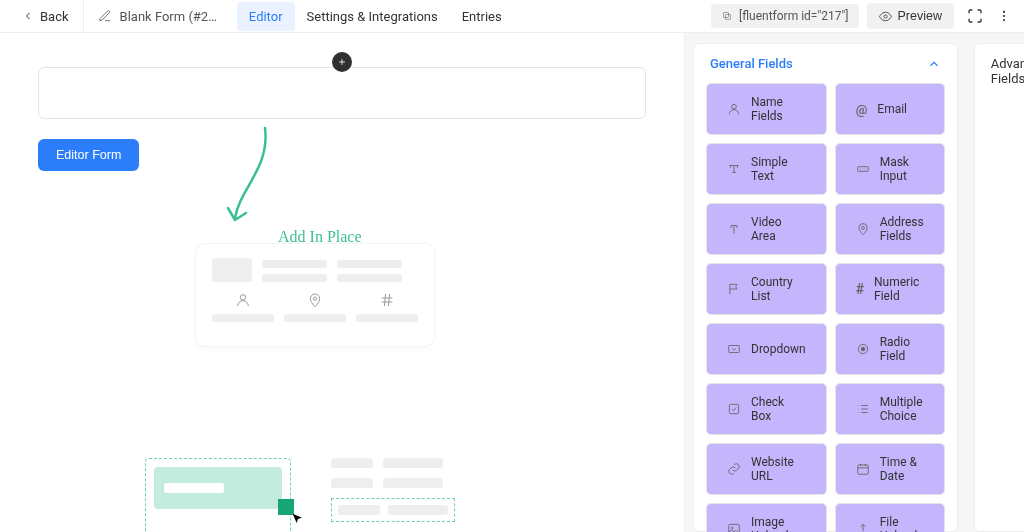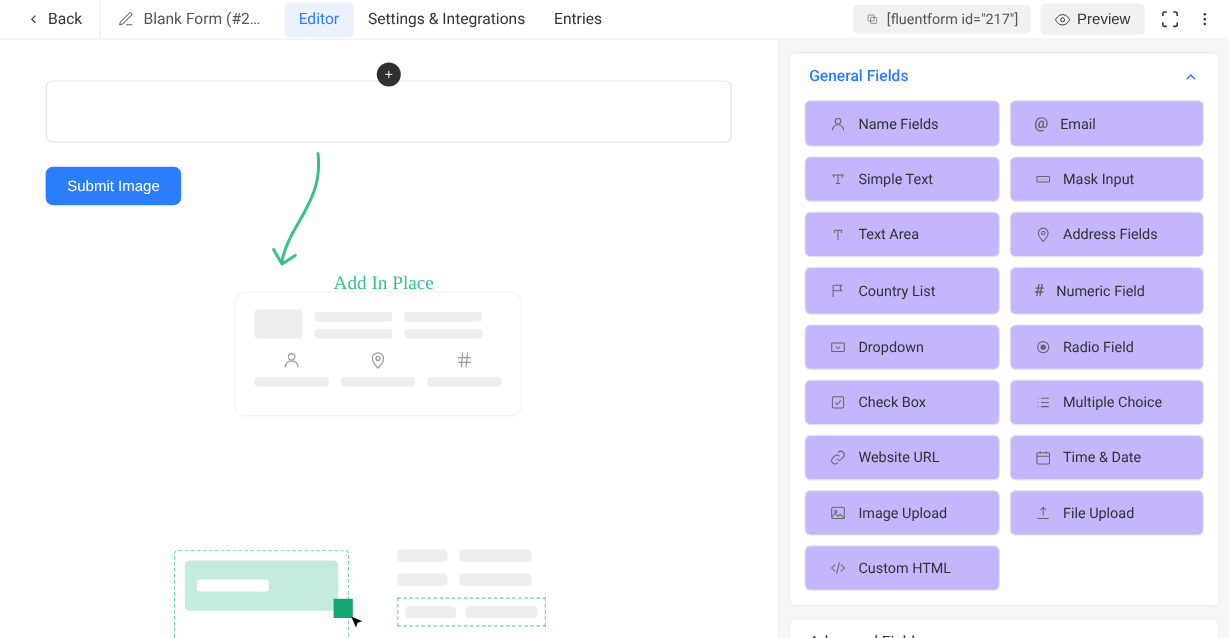--- a/index.html
+++ b/index.html
@@ -65,21 +65,21 @@
 .drag-cursor { position: absolute; right: -24px; bottom: -18px; width: 16px; height: 16px; }
 .drag-cursor svg { width: 16px; height: 16px; }
 .stack { display: flex; flex-direction: column; gap: 10px; }
 .stack .grp { display: flex; gap: 10px; }
 .stack .ph { background: #eee; border-radius: 3px; }
 .stack .w40 { width: 42px; height: 10px; }
 .stack .w60 { width: 60px; height: 10px; }
 .stack .dashed-box { border: 1px dashed #6ccfb0; padding: 6px; display: flex; gap: 8px; }
 
 
-.sidebar { width: 376px; background: #f6f6f6; border-left: 1px solid #eee; display: flex; flex-direction: column; height: 100%; overflow-y: auto; }
+.sidebar { width: 340px; background: #f6f6f6; border-left: 1px solid #eee; display: flex; flex-direction: row; height: 100%; overflow-y: auto; }
 .panel { background: #fff; margin: 10px 8px 0; border-radius: 6px; border: 1px solid #eee; }
 .panel-header { display: flex; justify-content: space-between; align-items: center; padding: 12px 16px; cursor: pointer; font-size: 13px; }
 .panel-header.active { color: #2c7dfa; font-weight: 500; }
 .panel-header svg { width: 14px; height: 14px; stroke-width: 2; fill: none; }
 .panel-header.active svg { stroke: #2c7dfa; }
 .panel-header:not(.active) svg { stroke: #555; }
 .panel-body { padding: 0 12px 12px; }
 .fields-grid { display: grid; grid-template-columns: 1fr 1fr; gap: 8px; }
 .field-item { border: 1px solid #e5e5e5; border-radius: 5px; padding: 11px 20px; display: flex; align-items: center; gap: 10px; cursor: grab; font-size: 12px; color: #333; background: #c4b5fd; }
 .field-item svg { width: 14px; height: 14px; stroke: #666; fill: none; stroke-width: 1.5; flex-shrink: 0; }
@@ -145,21 +145,21 @@
 </div>
 
 <div class="main">
   <div class="canvas">
     <div class="drop-area"></div>
     <div class="add-btn">
       <svg viewBox="0 0 24 24">
           <path d="M12 5v14M5 12h14" stroke-width="2"></path>
         </svg>
     </div>
-    <button class="submit-btn">Submit Image</button>
+    <button class="submit-btn">Editor Form</button>
 
     <div class="arrow-anno">
       <svg viewBox="0 0 60 120">
           <path d="M45 10 C 50 50, 20 70, 15 100" stroke="#3cbf8f" stroke-width="2.5" fill="none" stroke-linecap="round"></path>
           <path d="M8 90 L15 102 L26 95" stroke="#3cbf8f" stroke-width="2.5" fill="none" stroke-linecap="round" stroke-linejoin="round"></path>
         </svg>
     </div>
     <div class="add-in-place">Add In Place</div>
 
     <div class="card">
@@ -256,21 +256,21 @@
               <svg viewBox="0 0 24 24">
                 <rect x="3" y="8" width="18" height="8" rx="1"></rect>
                 <path d="M7 12h1M11 12h1M15 12h1"></path>
               </svg>
               <span>Mask Input</span>
             </div>
             <div class="field-item">
               <svg viewBox="0 0 24 24">
                 <path d="M7 6h10M7 6v4M17 6v4M12 6v14"></path>
               </svg>
-              <span>Text Area</span>
+              <span>Video Area</span>
             </div>
             <div class="field-item">
               <svg viewBox="0 0 24 24">
                 <path d="M12 22s7-7 7-12a7 7 0 10-14 0c0 5 7 12 7 12z"></path>
                 <circle cx="12" cy="10" r="2.5"></circle>
               </svg>
               <span>Address Fields</span>
             </div>
             <div class="field-item">
               <svg viewBox="0 0 24 24">

